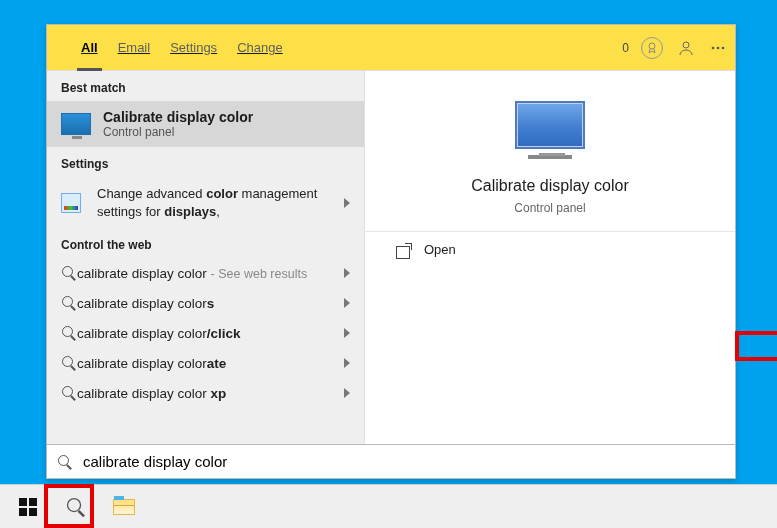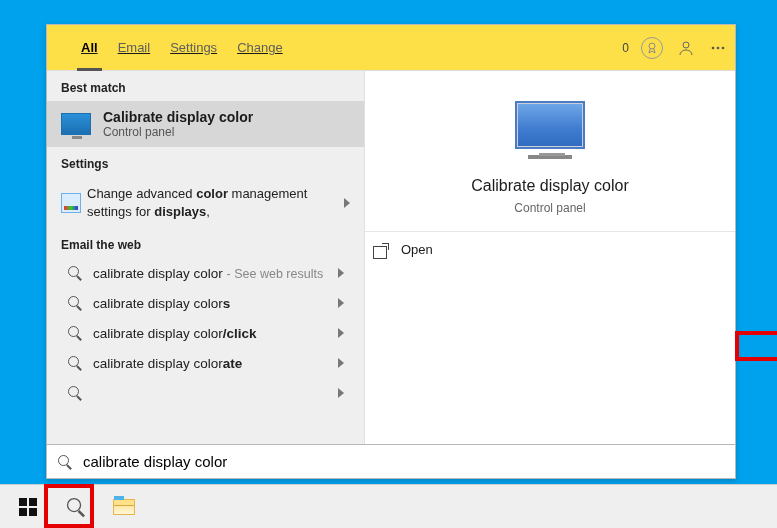--- a/index.html
+++ b/index.html
@@ -89,39 +89,39 @@
     position:relative;
   }
   .best-icon::after{
     content:""; position:absolute; left:10px; top:22px; width:10px;height:3px;background:#888;
   }
   .best-text .t1 { font-weight:600; font-size:14px; }
   .best-text .t2 { font-size:12px; color:#555; }
   
   .setting-row {
     display:flex; align-items:center; justify-content:space-between;
-    padding:8px 14px; cursor:pointer;
+    padding:8px 14px; gap:10px; cursor:pointer;
   }
   .setting-row .sicon {
     width:20px;height:20px; background:#d9edff; border:1px solid #6fb0e8; margin-right:6px;
     flex:0 0 auto; position:relative;
   }
   .setting-row .sicon::before {
     content:""; position:absolute; left:2px; right:2px; bottom:2px; height:4px;
     background:linear-gradient(90deg,#e33,#3c3,#33e);
   }
   .setting-row .stext { flex:1; font-size:13px; color:#222; line-height:1.35;}
   .chev {
     width:0;height:0;border-top:5px solid transparent;border-bottom:5px solid transparent;
     border-left:6px solid #777;
   }
   
   .web-row {
     display:flex; align-items:center; justify-content:space-between;
-    padding:7px 20px; gap:10px; cursor:pointer;
+    padding:7px 14px; gap:0; cursor:pointer;
     font-size:13.5px;
   }
   .web-row .wtext { flex:1; color:#222;}
   .web-row .hint { color:#888; font-size:12.5px;}
   .mag {
     width:16px;height:16px; flex:0 0 auto; position:relative;
   }
   .mag::before {
     content:""; position:absolute; left:1px; top:1px; width:9px;height:9px;
     border:1.5px solid #555; border-radius:50%;
@@ -147,21 +147,21 @@
   .monitor-stand {
     width:44px; height:4px; background:#888;
   }
   .preview-title { font-size:16px; margin-top:12px;}
   .preview-sub { font-size:12px; color:#666; margin-bottom:16px;}
   .right-divider {
     border-top:1px solid #e6e6e6; width:100%;
   }
   .open-row {
     display:flex; align-items:center; gap:12px;
-    padding:10px 8px; cursor:pointer;
+    padding:10px 31px; cursor:pointer;
     width:100%;
   }
   .open-icon {
     width:16px;height:14px; position:relative;
   }
   .open-icon::before {
     content:""; position:absolute; left:0; top:3px; width:12px;height:11px;border:1.2px solid #444;
   }
   .open-icon::after {
     content:""; position:absolute; left:9px; top:0; width:6px; height:6px;
@@ -269,21 +269,21 @@
       <div class="section-label">Settings</div>
 
       <div class="setting-row">
         <div class="sicon"></div>
         <div class="stext">
           <span>Change advanced </span><b>color</b><span> management settings for </span><b>displays</b><span>,</span>
         </div>
         <div class="chev"></div>
       </div>
 
-      <div class="section-label">Email the web</div>
+      <div class="section-label">Control the web</div>
 
       <div class="web-row">
         <span class="mag"></span>
         <span class="wtext"><span>calibrate display color</span> <span class="hint">- <span>See web results</span></span></span>
         <div class="chev"></div>
       </div>
       <div class="web-row">
         <span class="mag"></span>
         <span class="wtext"><span>calibrate display color</span><b>s</b></span>
         <div class="chev"></div>
@@ -293,20 +293,21 @@
         <span class="wtext"><span>calibrate display color</span><b>/click</b></span>
         <div class="chev"></div>
       </div>
       <div class="web-row">
         <span class="mag"></span>
         <span class="wtext"><span>calibrate display color</span><b>ate</b></span>
         <div class="chev"></div>
       </div>
       <div class="web-row">
         <span class="mag"></span>
+        <span class="wtext"><span>calibrate display color </span><b>xp</b></span>
         <div class="chev"></div>
       </div>
     </div>
 
     <div class="right-col">
       <div class="preview">
         <div class="monitor"></div>
         <div class="monitor-stand"></div>
         <div class="preview-title">Calibrate display color</div>
         <div class="preview-sub">Control panel</div>

